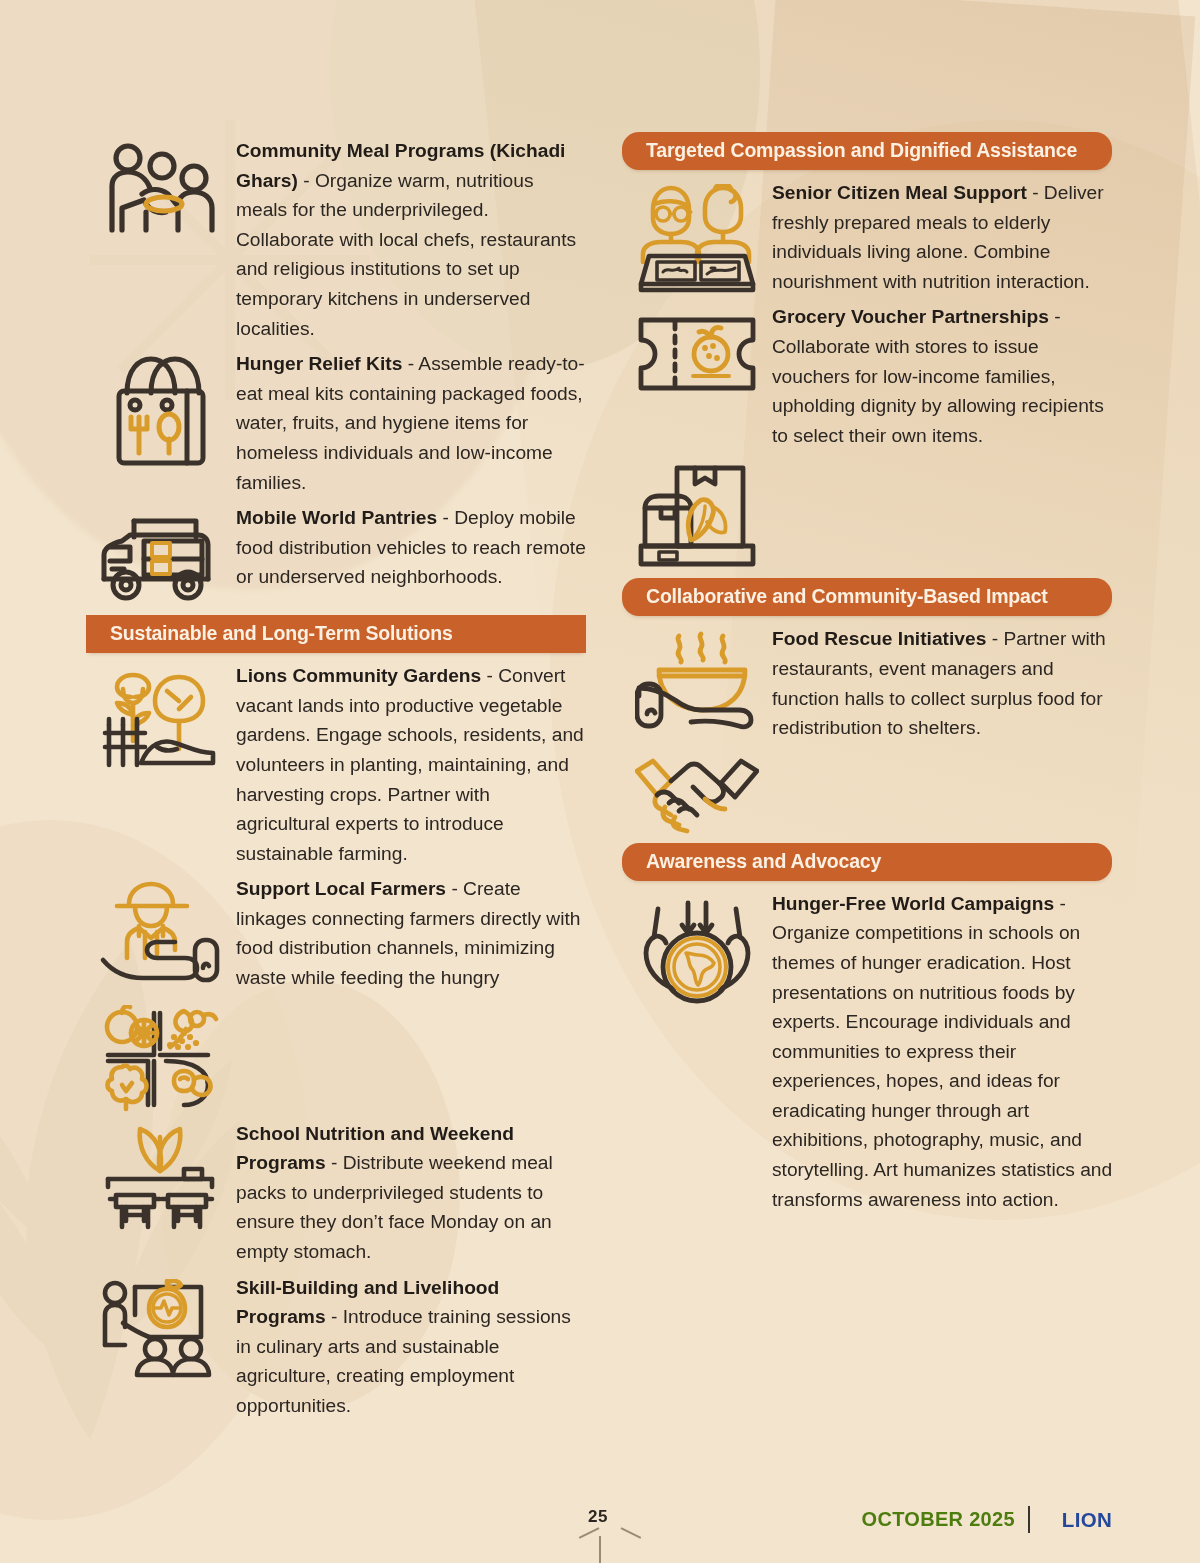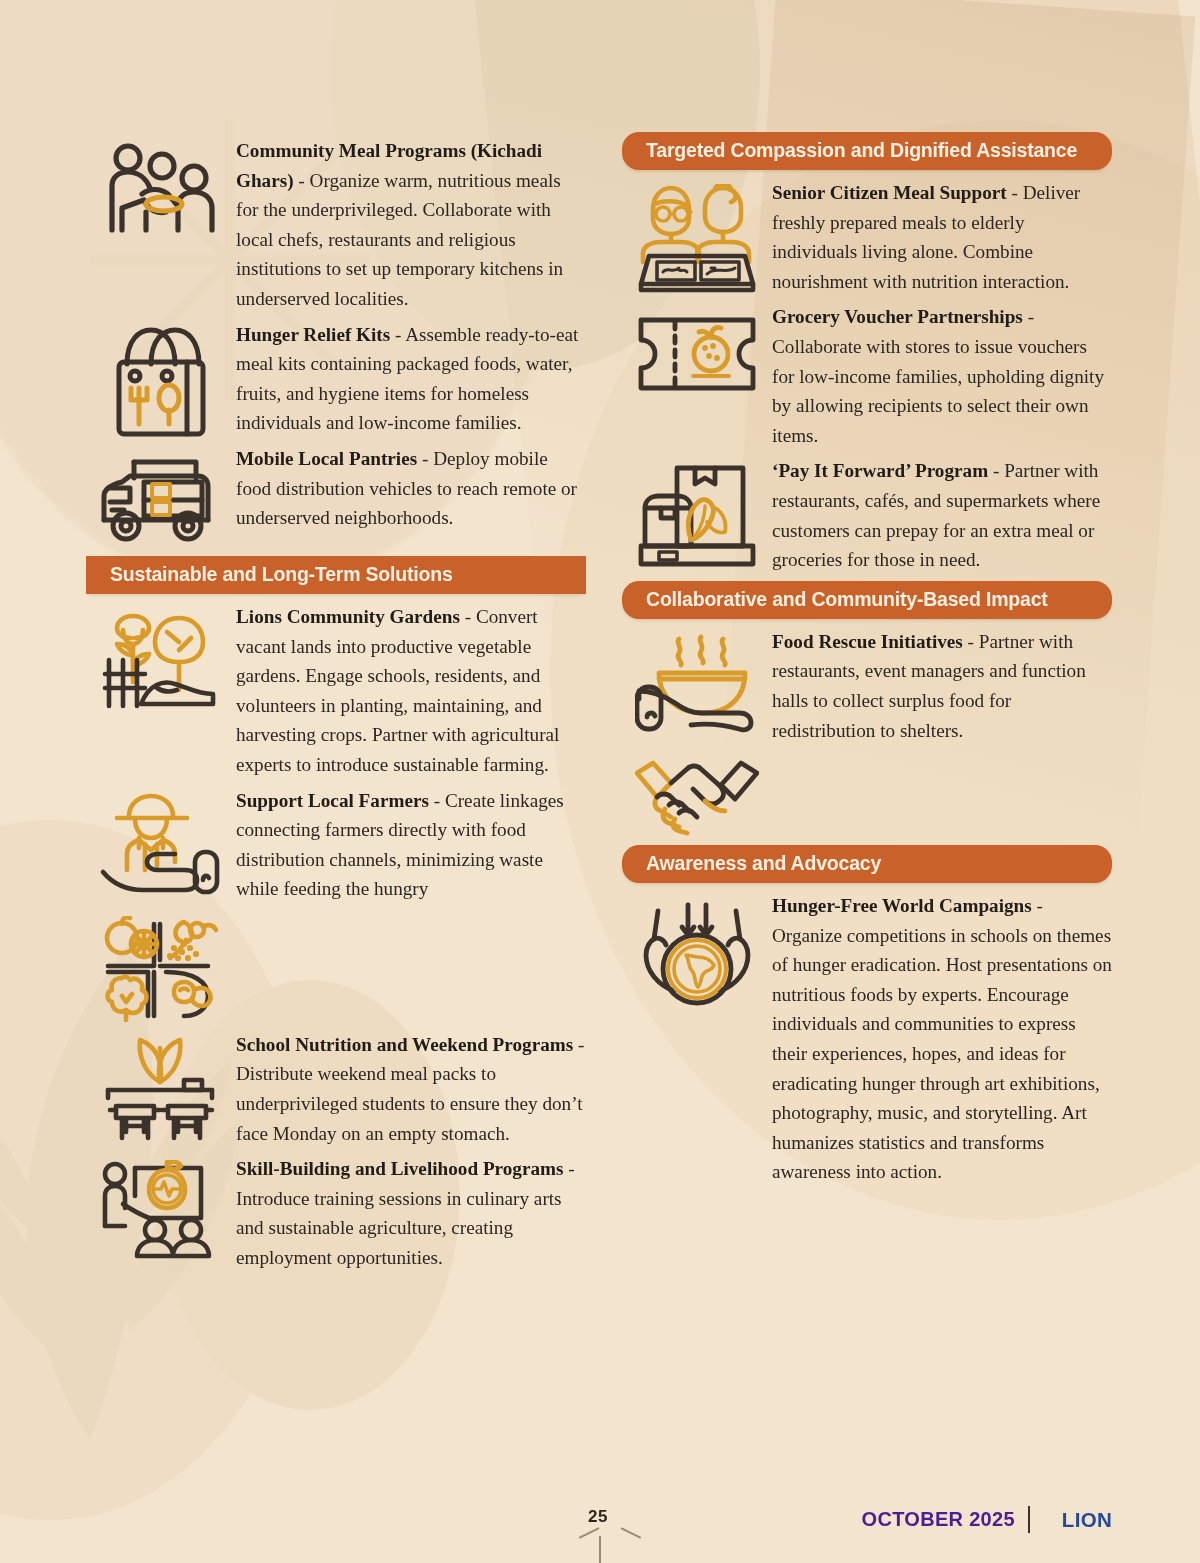--- a/index.html
+++ b/index.html
@@ -43,21 +43,21 @@
     font-size:19.5px;
     letter-spacing:-.2px;
     padding:7px 0 8px 24px;
     margin:0 0 4px 0;
     box-shadow:0 3px 4px -3px rgba(120,70,30,.35);
   }
   #col-left .banner{width:476px;}
   #col-right .banner{width:466px;border-radius:17px;}
 
   
-  .entry{display:flex;align-items:flex-start;margin-bottom:2px;font-family:Liberation Serif, serif;}
+  .entry{display:flex;align-items:flex-start;margin-bottom:2px;}
   .icon-cell{width:150px;min-width:150px;display:flex;justify-content:center;
     padding-top:10px;}
   .icon-cell svg{display:block;}
   .text-cell{flex:1;}
   .etext{
     font-size:19.2px;
     line-height:29.6px;
     color:#2c2622;
     margin:0;
     padding-top:4px;
@@ -72,21 +72,21 @@
   #page-number{
     position:absolute;left:588px;top:1507px;
     font-size:17px;font-weight:bold;color:#2c2622;
     letter-spacing:.5px;
   }
   .pn-line{position:absolute;background:#9b8a74;}
   .pn-left{left:578px;top:1532px;width:22px;height:1.6px;transform:rotate(-26deg);}
   .pn-right{left:620px;top:1532px;width:22px;height:1.6px;transform:rotate(26deg);}
   .pn-stem{left:599px;top:1536px;width:1.6px;height:27px;}
   #footer-right{position:absolute;right:88px;top:1506px;display:flex;align-items:center;gap:13px;}
-  #footer-date{font-size:20px;font-weight:bold;color:#4c1d95;letter-spacing:.3px;}
+  #footer-date{font-size:20px;font-weight:bold;color:#4d7c0f;letter-spacing:.3px;}
   #footer-sep{width:2px;height:27px;background:#3a3430;}
   #footer-brand{font-size:20.5px;font-weight:bold;color:#24489c;letter-spacing:.3px;margin-left:19px;}
 
   .dark{stroke:#3a322b;}
 </style>
 </head>
 <body>
 
 <div id="bg-layer">
   <div class="blob b1"></div>
@@ -168,21 +168,21 @@
           <line stroke="#3a322b" x1="44" y1="50" x2="102" y2="50"></line>
           <rect stroke="#d99c2b" x="52" y="34" width="18" height="14" fill="none" stroke-width="4"></rect>
           <rect stroke="#d99c2b" x="52" y="52" width="18" height="13" fill="none" stroke-width="4"></rect>
           <circle stroke="#3a322b" cx="26" cy="76" r="13" fill="none"></circle>
           <circle stroke="#3a322b" cx="26" cy="76" r="5" fill="none"></circle>
           <circle stroke="#3a322b" cx="88" cy="76" r="13" fill="none"></circle>
           <circle stroke="#3a322b" cx="88" cy="76" r="5" fill="none"></circle>
         </svg>
       </div>
       <div class="text-cell">
-        <p class="etext"><b>Mobile Local Pantries</b><span> - </span><span>Deploy mobile food distribution vehicles to reach remote or underserved neighborhoods.</span></p>
+        <p class="etext"><b>Mobile World Pantries</b><span> - </span><span>Deploy mobile food distribution vehicles to reach remote or underserved neighborhoods.</span></p>
       </div>
     </div>
 
     <div class="gap-m"></div>
     <div class="banner">Sustainable and Long-Term Solutions</div>
 
     <div class="entry">
       <div class="icon-cell">
         <svg width="120" height="104" viewBox="0 0 120 104" fill="none" stroke-width="4.6" stroke-linecap="round" stroke-linejoin="round">
           <path stroke="#d99c2b" d="M32 8 C22 8 16 14 16 20 C16 26 22 30 30 30 M32 8 C42 8 48 14 48 20 C48 26 42 30 34 30"></path>
@@ -364,23 +364,20 @@
           <path stroke="#3a322b" d="M4 84 L116 84 L116 102 L4 102 Z"></path>
           <path stroke="#3a322b" d="M8 46 L54 46 L54 84 L8 84 Z"></path>
           <path stroke="#3a322b" d="M8 46 C8 38 14 34 22 34 L40 34 C48 34 54 38 54 46"></path>
           <path stroke="#3a322b" d="M24 46 L24 56 L38 56 L38 46"></path>
           <rect stroke="#3a322b" x="22" y="90" width="18" height="8" fill="none" stroke-width="3.6"></rect>
           <path stroke="#d99c2b" d="M64 38 C52 46 48 62 54 78 C62 76 72 66 76 52 C78 44 72 36 64 38 Z"></path>
           <path stroke="#d99c2b" d="M68 44 C68 54 64 66 58 74" stroke-width="3.4"></path>
           <path stroke="#d99c2b" d="M78 46 C86 50 90 60 88 70 C82 72 74 68 70 60" stroke-width="3.8"></path>
         </svg>
       </div>
-      <div class="text-cell">
-        <p class="etext"><b>‘Pay It Forward’ Program</b><span> - </span><span>Partner with restaurants, cafés, and supermarkets where customers can prepay for an extra meal or groceries for those in need.</span></p>
-      </div>
     </div>
 
     <div class="gap-s"></div>
     <div class="banner">Collaborative and Community-Based Impact</div>
 
     <div class="entry">
       <div class="icon-cell">
         <svg width="124" height="100" viewBox="0 0 124 100" fill="none" stroke-width="4.8" stroke-linecap="round" stroke-linejoin="round">
           <path stroke="#d99c2b" d="M44 6 C40 10 48 14 44 20 C40 26 48 28 46 32"></path>
           <path stroke="#d99c2b" d="M66 4 C62 8 70 12 66 18 C62 24 70 26 68 30"></path>

